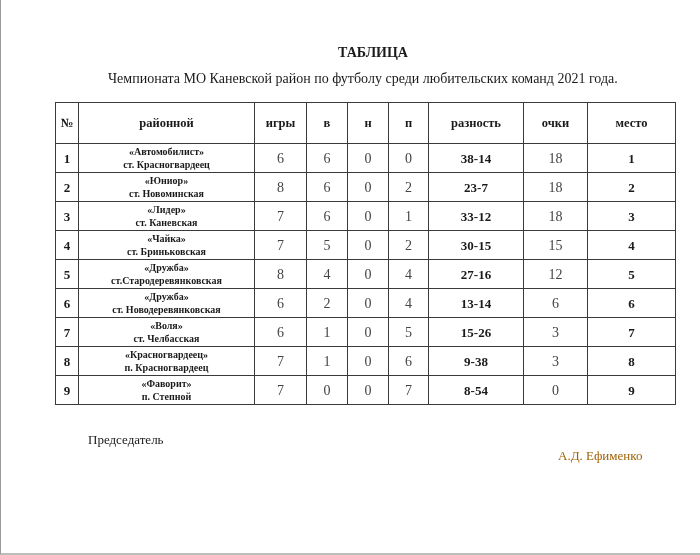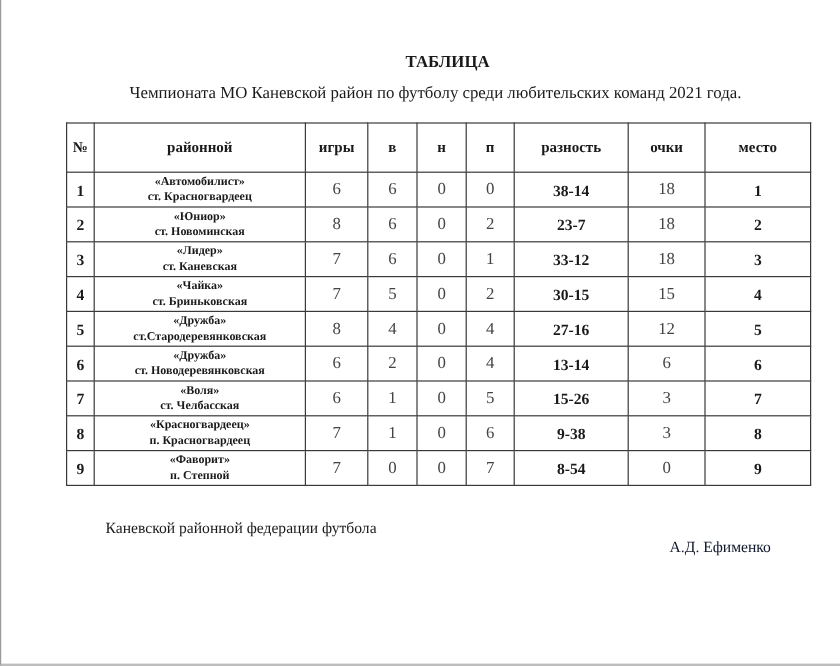--- a/index.html
+++ b/index.html
@@ -33,21 +33,21 @@
     td.num { font-weight: bold; }
     td.team { font-weight: bold; font-size: 10px; line-height: 13px; }
     td.team span { display: block; }
     td.plain { color: #444; font-size: 14px; }
     td.diff { font-weight: bold; vertical-align: top; padding-top: 2px; font-family: Liberation Serif, serif; }
     td.place { font-weight: bold; }
     .sign {
       position: absolute; left: 88px; top: 432px; font-size: 13px; line-height: 16px; color: #1a1a1a;
     }
     .signer {
-      position: absolute; left: 558px; top: 448px; font-size: 13px; color: #0f172a;
+      position: absolute; left: 558px; top: 448px; font-size: 13px; color: #a16207;
     }
   </style>
 </head>
 <body>
 
 <div class="frame"></div>
 
 <div class="title">ТАБЛИЦА</div>
 <div class="subtitle">Чемпионата МО Каневской район по футболу среди любительских команд 2021 года.</div>
 
@@ -200,15 +200,15 @@
         <td class="plain">0</td>
         <td class="plain">7</td>
         <td class="diff">8-54</td>
         <td class="plain">0</td>
         <td class="place">9</td>
       </tr>
     </tbody>
 </table>
 
 <div class="sign">
-  <div>Каневской районной федерации футбола</div>
+  <div>Председатель</div>
 </div>
 <div class="signer">А.Д. Ефименко</div>
 
 </body></html>

